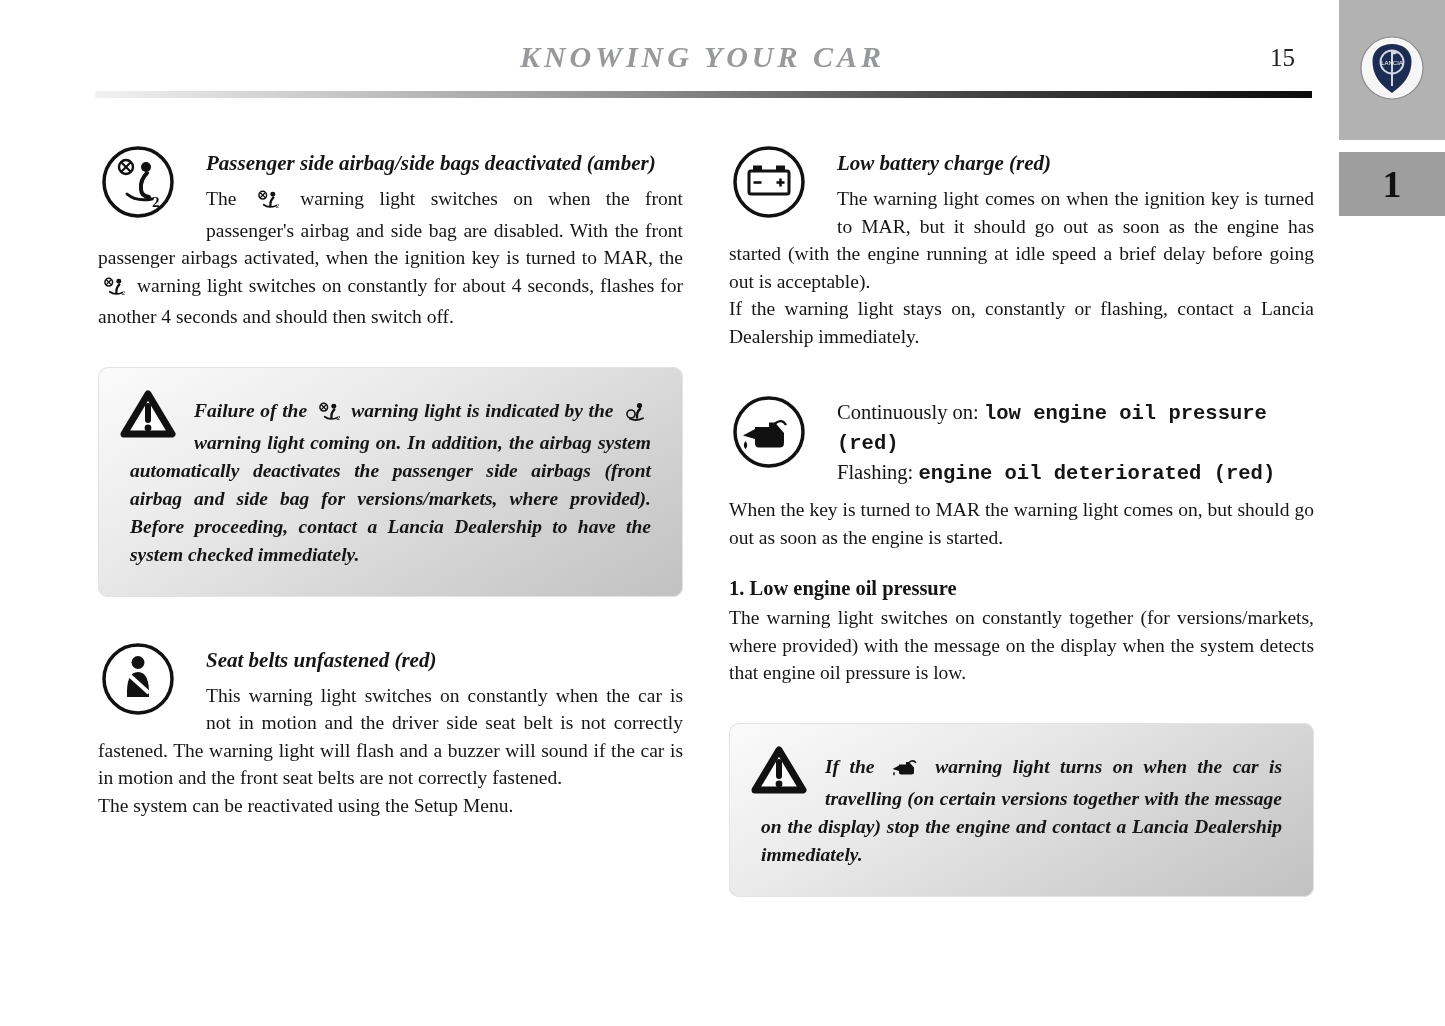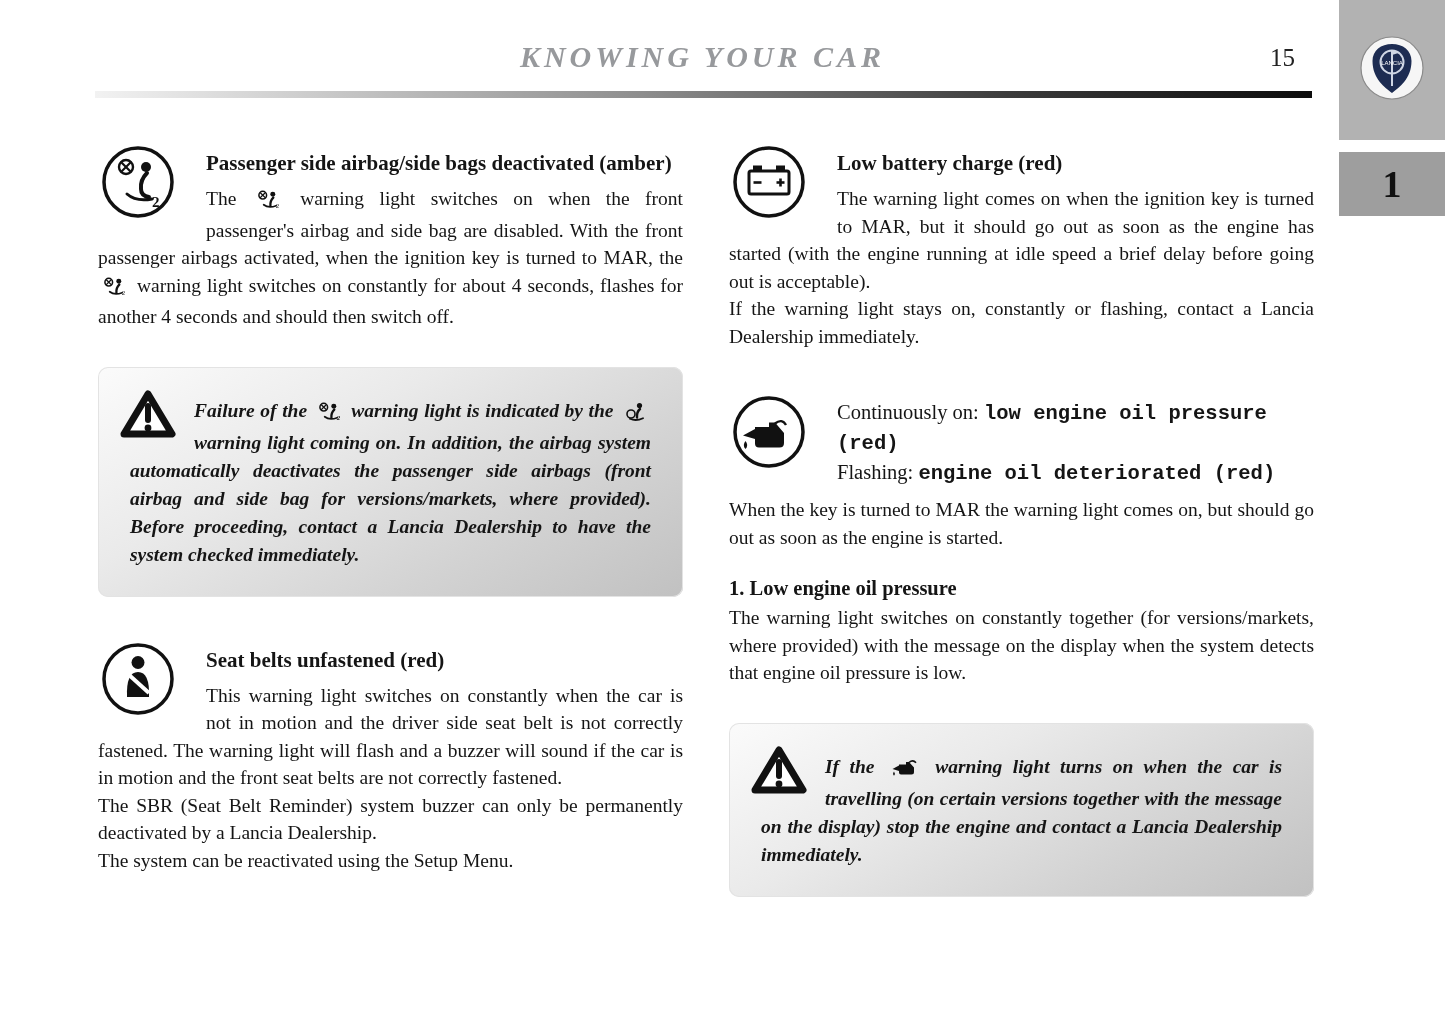--- a/index.html
+++ b/index.html
@@ -22,21 +22,21 @@
   .sidebar-band { height:140px; background:#b2b2b2; display:flex; align-items:center; justify-content:center; }
   .chapter-tab {
     margin-top:12px; height:64px; background:#9e9e9e; display:flex; align-items:center; justify-content:center;
     font-size:38px; font-weight:bold; color:#111;
   }
   .content { position:absolute; top:126px; left:98px; width:1216px; display:flex; gap:46px; }
   .col { width:585px; }
   .section { margin-top:16px; }
   .section.mt-lg { margin-top:42px; }
   .icon-circle { float:left; width:76px; height:76px; margin:2px 30px 8px 2px; }
-  .section-heading { font-size:21px; font-weight:bold; line-height:27px; padding-top:8px; margin:0; }
+  .section-heading { font-size:21px; font-weight:bold; line-height:27px; padding-top:8px; margin:0;font-style:italic; }
   .body-text { font-size:19.5px; line-height:27.5px; text-align:justify; margin:8px 0 0; }
   .body-text.cont { margin-top:0; }
   .warning-box {
     clear:both; margin-top:36px; border-radius:10px; padding:18px 20px 16px;
     background:linear-gradient(150deg,#fbfbfb 0%,#eaeaea 35%,#d3d3d3 70%,#c1c1c1 100%);
     box-shadow: inset 0 0 0 1px #e3e3e3;
   }
   .warning-triangle { float:left; margin:4px 18px 6px 2px; }
   .warning-text { font-size:19.5px; line-height:28px; font-weight:bold; font-style:italic; text-align:justify; margin:12px; }
   .inline-icon { display:inline-block; vertical-align:-4px; margin:0 5px; }
@@ -154,21 +154,20 @@
         <span class="icon-circle">
           <svg width="76" height="76" viewBox="0 0 76 76">
             <circle cx="38" cy="38" r="34" fill="#fff" stroke="#111" stroke-width="3.5"></circle>
             <circle cx="38" cy="21.5" r="6.5" fill="#111"></circle>
             <path d="M27 56 Q26 31 38 31 Q50 31 49 56 Z" fill="#111"></path>
             <line x1="28" y1="33" x2="49" y2="52" stroke="#fff" stroke-width="4"></line>
           </svg>
         </span>
         <h3 class="section-heading">Seat belts unfastened (red)</h3>
         <p class="body-text">This warning light switches on constantly when the car is not in motion and the driver side seat belt is not correctly fastened. The warning light will flash and a buzzer will sound if the car is in motion and the front seat belts are not correctly fastened.</p>
-        <p class="body-text cont">The SBR (Seat Belt Reminder) system buzzer can only be permanently deactivated by a Lancia Dealership.</p>
         <p class="body-text cont">The system can be reactivated using the Setup Menu.</p>
       </div>
 
     </div>
 
     <div class="col">
 
       <div class="section">
         <span class="icon-circle">
           <svg width="76" height="76" viewBox="0 0 76 76">

